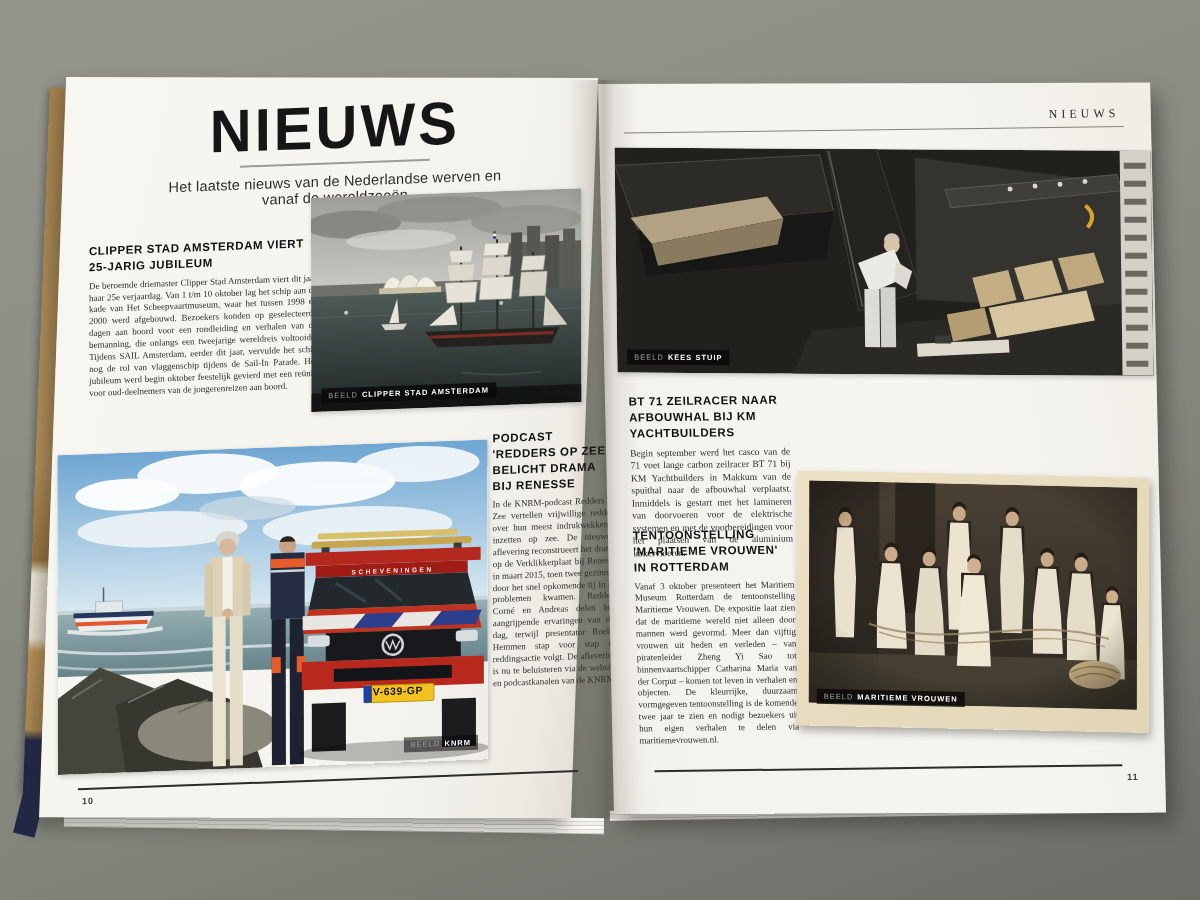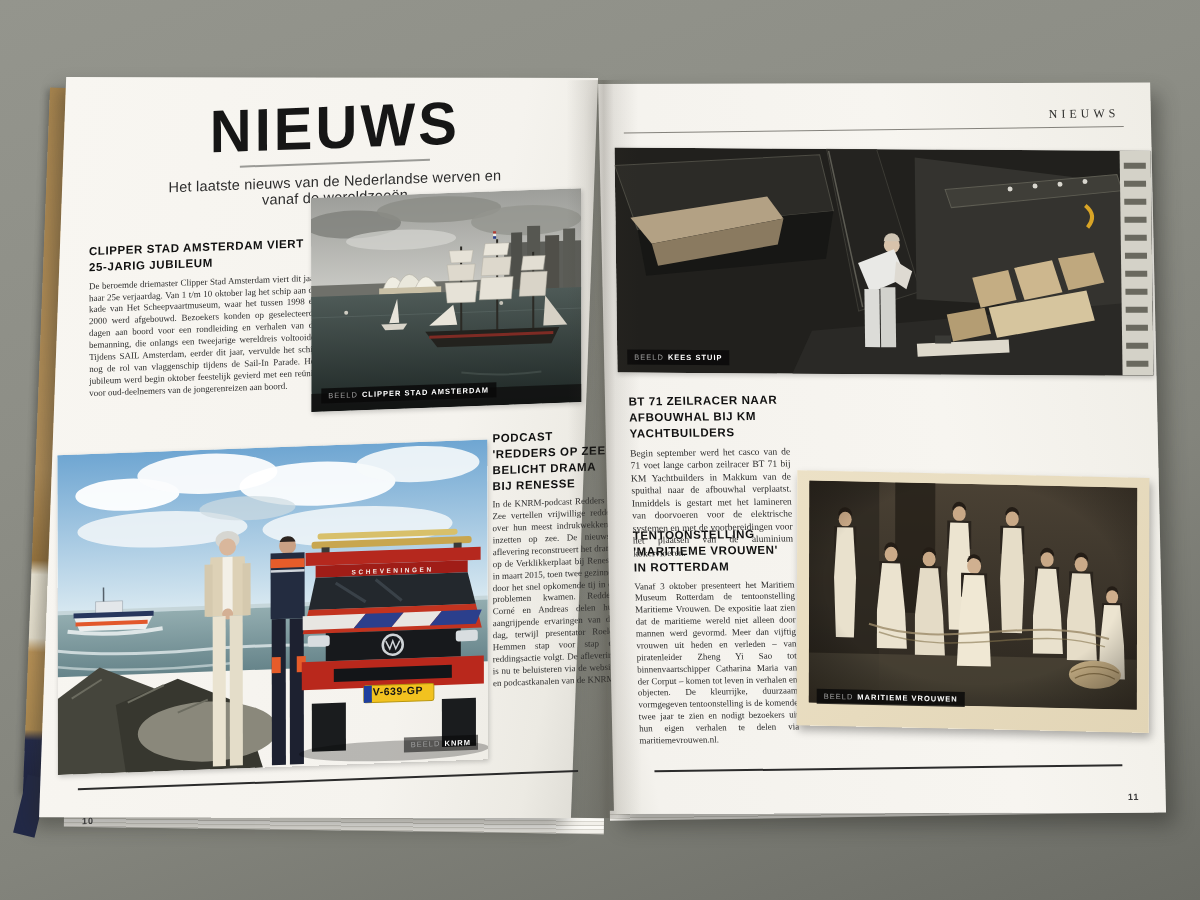--- a/index.html
+++ b/index.html
@@ -58,21 +58,21 @@
     background:linear-gradient(135deg,#ece1c6,#e2d5b6);padding:10px 12px 14px;box-sizing:border-box;
     box-shadow:2px 5px 9px rgba(0,0,0,.3);}
   .photo4 .chip{left:20px;bottom:22px;}
   .ws-text{position:absolute;left:260px;top:124px;width:150px;text-align:center;
     font:bold 6.5px "Liberation Sans",sans-serif;color:#f2e9e4;letter-spacing:2.5px;}
   .plate-text{position:absolute;left:309px;top:242px;width:62px;text-align:center;
     font:bold 10.5px "Liberation Sans",sans-serif;color:#151515;letter-spacing:.5px;}
   .rule-bottom{position:absolute;height:2px;background:#2b2b2b;}
   .rule-bl{left:22px;top:702px;width:500px;}
   .rule-br{left:38px;top:684px;width:468px;height:1.5px;}
-  .pagenum{position:absolute;font:bold 9px "Liberation Sans",sans-serif;color:#3a3a3a;letter-spacing:1px;margin-top:20px;}
+  .pagenum{position:absolute;font:bold 9px "Liberation Sans",sans-serif;color:#3a3a3a;letter-spacing:1px;}
   .pn-l{left:26px;top:710px;}
   .pn-r{right:30px;top:692px;}
   .running-head{position:absolute;right:28px;top:26px;font-family:"Liberation Serif",serif;
     font-size:12px;letter-spacing:4px;color:#30302e;}
   .head-rule{position:absolute;left:28px;top:46px;width:500px;height:1px;background:#84827c;}
 </style>
 </head>
 <body>
 
 <div class="scene">

